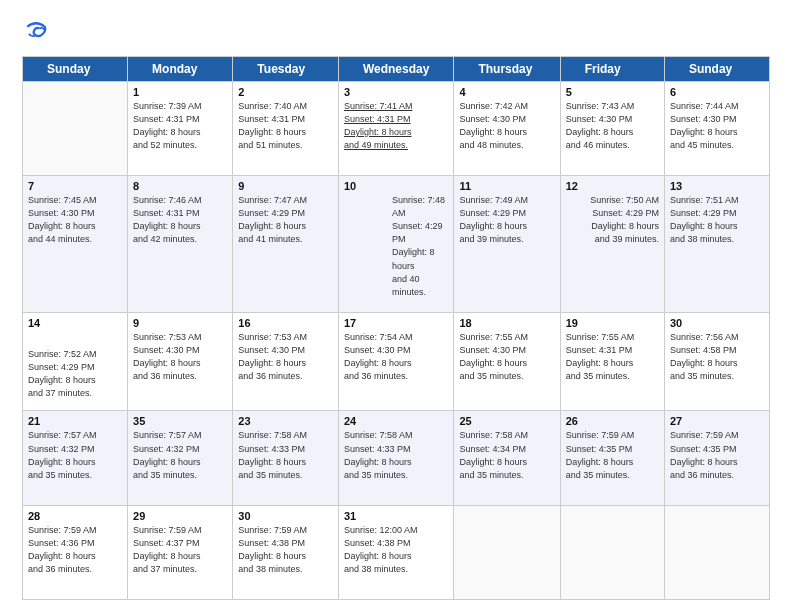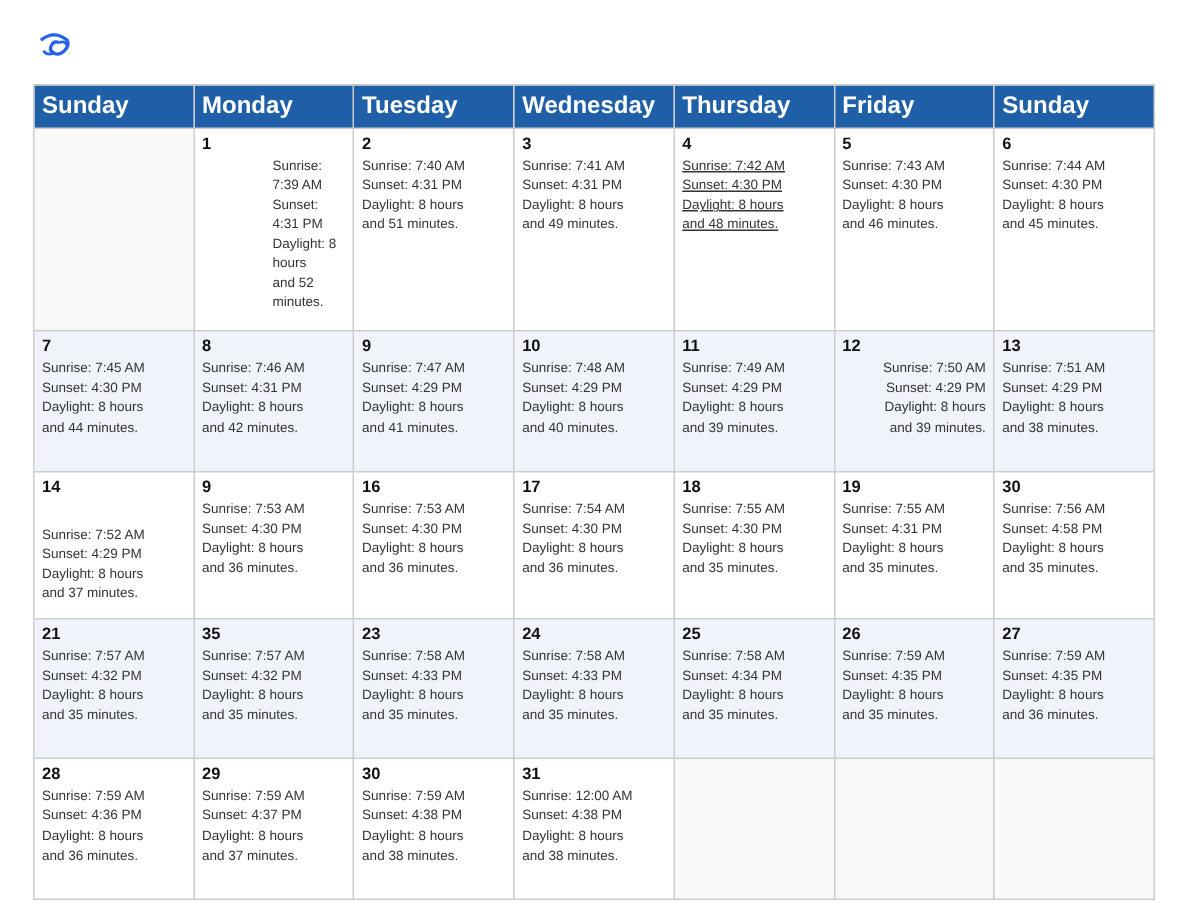--- a/index.html
+++ b/index.html
@@ -54,24 +54,24 @@
       margin-top: 2px;
     }
     .calendar {
       width: 100%;
       border-collapse: collapse;
       flex: 1;
     }
     .calendar thead tr th {
       background: #1e5fa8;
       color: #fff;
-      font-size: 16px;
+      font-size: 12px;
       font-weight: 600;
       text-align: left;
-      padding: 5px 5px;
+      padding: 5px 24px;
       border: 1px solid #ccc;
     }
     .calendar tbody tr td {
       border: 1px solid #ccc;
       vertical-align: top;
       padding: 4px 5px;
       font-size: 9.5px;
       color: #333;
       width: calc(100%/7);
       height: 88px;
@@ -126,42 +126,42 @@
           <th>Thursday</th>
           <th>Friday</th>
           <th>Sunday</th>
         </tr>
     </thead>
     <tbody id="calendar-body">
     <tr>
           <td class="empty"></td>
           <td>
             <div class="day-num">1</div>
-            <div class="day-info" style="white-space: pre-line; margin-left: 47px;">Sunrise: 7:39 AM
+            <div class="day-info" style="white-space: pre-line;">Sunrise: 7:39 AM
 Sunset: 4:31 PM
 Daylight: 8 hours
 and 52 minutes.</div>
           </td>
           <td>
             <div class="day-num">2</div>
             <div class="day-info" style="white-space: pre-line;">Sunrise: 7:40 AM
 Sunset: 4:31 PM
 Daylight: 8 hours
 and 51 minutes.</div>
           </td>
           <td>
             <div class="day-num">3</div>
-            <div class="day-info" style="white-space: pre-line;">Sunrise: 7:41 AM
+            <div class="day-info" style="white-space: pre-line; text-decoration: underline;">Sunrise: 7:41 AM
 Sunset: 4:31 PM
 Daylight: 8 hours
 and 49 minutes.</div>
           </td>
           <td>
             <div class="day-num">4</div>
-            <div class="day-info" style="white-space: pre-line; text-decoration: underline;">Sunrise: 7:42 AM
+            <div class="day-info" style="white-space: pre-line;">Sunrise: 7:42 AM
 Sunset: 4:30 PM
 Daylight: 8 hours
 and 48 minutes.</div>
           </td>
           <td>
             <div class="day-num">5</div>
             <div class="day-info" style="white-space: pre-line;">Sunrise: 7:43 AM
 Sunset: 4:30 PM
 Daylight: 8 hours
 and 46 minutes.</div>
@@ -191,21 +191,21 @@
           </td>
           <td>
             <div class="day-num">9</div>
             <div class="day-info" style="white-space: pre-line;">Sunrise: 7:47 AM
 Sunset: 4:29 PM
 Daylight: 8 hours
 and 41 minutes.</div>
           </td>
           <td>
             <div class="day-num">10</div>
-            <div class="day-info" style="white-space: pre-line;">Sunrise: 7:48 AM
+            <div class="day-info" style="white-space: pre-line; margin-left: 48px;">Sunrise: 7:48 AM
 Sunset: 4:29 PM
 Daylight: 8 hours
 and 40 minutes.</div>
           </td>
           <td>
             <div class="day-num">11</div>
             <div class="day-info" style="white-space: pre-line;">Sunrise: 7:49 AM
 Sunset: 4:29 PM
 Daylight: 8 hours
 and 39 minutes.</div>

